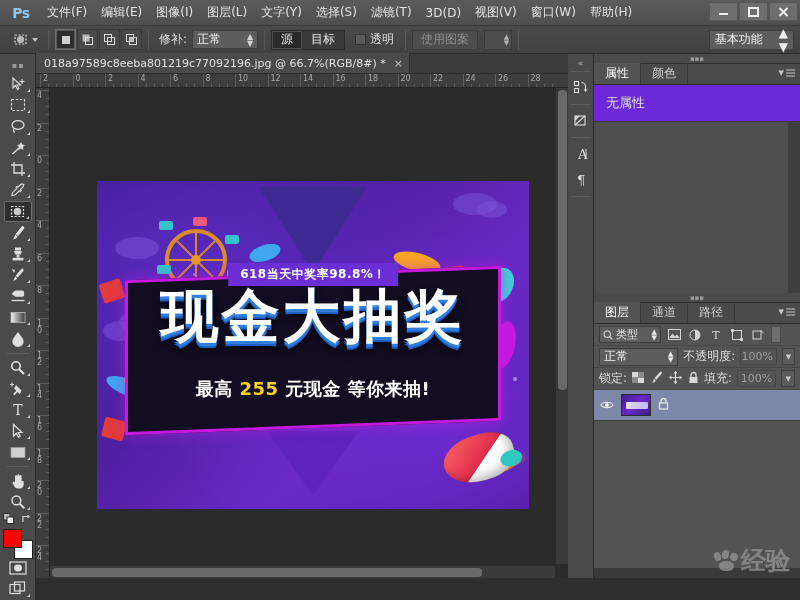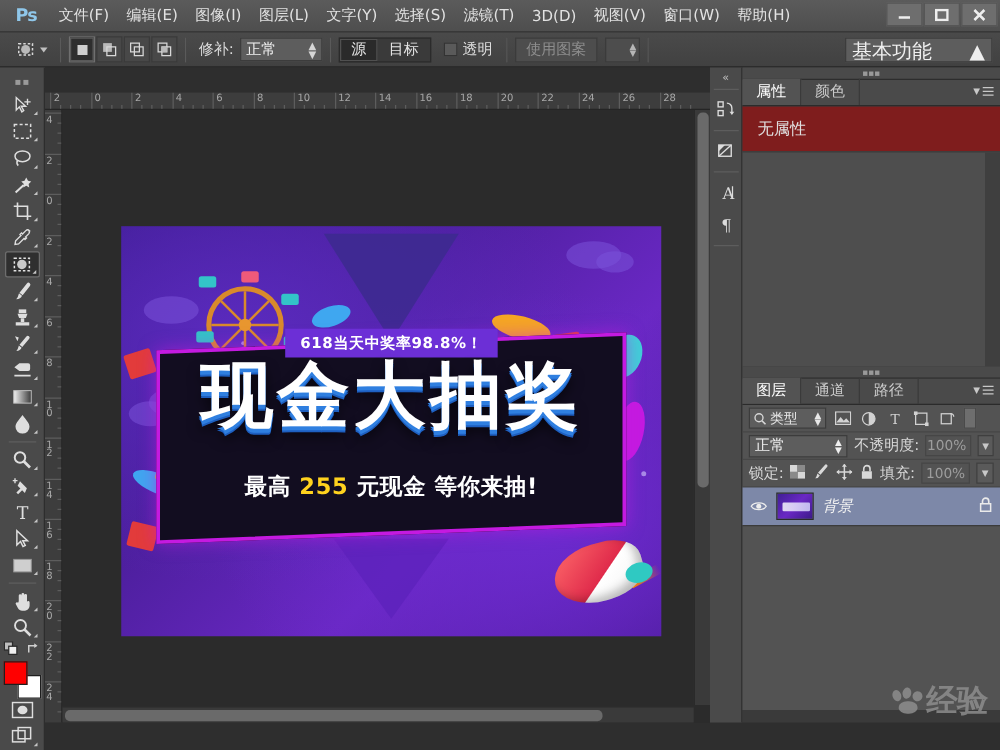--- a/index.html
+++ b/index.html
@@ -84,22 +84,22 @@
   .flatbtn {
     height: 20px; padding: 0 8px; background: #4d4d4d; border: 1px solid #3b3b3b;
     display: flex; align-items: center; color: #8d8d8d; font-size: 12px;
   }
   .swatchbox {
     width: 28px; height: 20px; background: #4d4d4d; border: 1px solid #3b3b3b;
     display: flex; align-items: center; justify-content: flex-end; padding-right: 2px;
   }
   .workspace {
     margin-left: auto; height: 20px; background: #5d5d5d; border: 1px solid #3c3c3c;
-    display: flex; align-items: flex-start; padding: 0 5px; gap: 30px;
-    color: #efefef; font-size: 16px;
+    display: flex; align-items: center; padding: 0 5px; gap: 16px;
+    color: #efefef; font-size: 12px;
   }
 
   
   .toolbar {
     position: absolute; left: 0; top: 54px; width: 36px; height: 546px;
     background: #4a4a4a; border-right: 1px solid #2d2d2d;
     display: flex; flex-direction: column; align-items: center;
     padding-top: 20px;
   }
   .tb-grip {
@@ -267,21 +267,21 @@
   .ptabs {
     height: 21px; background: #4a4a4a; display: flex; align-items: flex-end;
     border-bottom: 1px solid #2b2b2b; position: relative;
   }
   .ptab {
     height: 21px; padding: 0 11px; display: flex; align-items: center;
     font-size: 12px; color: #cacaca; border-right: 1px solid #3a3a3a;
   }
   .ptab.on { background: #535353; color: #ffffff; }
   .pmenu { position: absolute; right: 5px; top: 5px; display: flex; align-items: center; gap: 2px; color: #c8c8c8; font-size: 9px; }
-  .pbody { background: #7f1d1d; }
+  .pbody { background: #6d28d9; }
   .noprops { padding: 9px 12px; font-size: 13px; color: #e0e0e0; }
   .emptybox { background: #4e4e4e; border-top: 1px solid #3b3b3b; position: relative; }
   .emptybox .sb { position: absolute; right: 0; top: 0; width: 12px; height: 100%; background: #3f3f3f; }
 
   .layers-row {
     display: flex; align-items: center; height: 22px; padding: 0 5px; gap: 5px;
     background: #535353; border-bottom: 1px solid #474747;
   }
   .filter-combo {
     display: flex; align-items: center; height: 17px; background: #5d5d5d;
@@ -623,20 +623,26 @@
     </div>
     <div class="tool">
       <svg width="17" height="15" viewBox="0 0 17 15">
           <rect x="1" y="3.5" width="10" height="9" fill="none" stroke="#dedede" stroke-width="1.2"></rect>
           <rect x="5.5" y="1" width="10" height="9" fill="none" stroke="#dedede" stroke-width="1.2"></rect>
         </svg>
       <div class="tri"></div>
     </div>
   </div>
 
+  <div class="tabstrip">
+    <div class="doctab">
+      <span>018a97589c8eeba801219c77092196.jpg @ 66.7%(RGB/8#) *</span>
+      <span class="x">×</span>
+    </div>
+  </div>
 
   <div class="canvaswrap">
     <div class="ruler-h" id="rulerH">
         <div class="rtick-h" style="left: 4px;">
           <span>2</span>
         </div>
         <div class="rtick-h minor" style="left: 12.125px;"></div>
         <div class="rtick-h minor" style="left: 20.25px;"></div>
         <div class="rtick-h minor" style="left: 28.375px;"></div>
         <div class="rtick-h" style="left: 36.5px;">
@@ -1054,21 +1060,20 @@
 
     <div class="layerlist">
       <div class="layer-item">
         <div class="eye">
           <svg width="14" height="10" viewBox="0 0 14 10">
               <path d="M1 5 C3 1.4 11 1.4 13 5 C11 8.6 3 8.6 1 5 z" fill="none" stroke="#ededed" stroke-width="1.1"></path>
               <circle cx="7" cy="5" r="2" fill="#ededed"></circle>
             </svg>
         </div>
         <div class="lthumb"></div>
-        <div class="lname">背景</div>
         <div class="llock">
           <svg width="11" height="13" viewBox="0 0 11 13">
               <path d="M3 6 V4 a2.5 2.5 0 0 1 5 0 v2" fill="none" stroke="#eaeaea" stroke-width="1.3"></path>
               <rect x="1.5" y="6" width="8" height="6" fill="none" stroke="#eaeaea" stroke-width="1.2"></rect>
             </svg>
         </div>
       </div>
     </div>
 
     <div class="emptybox" style="height:148px;background:#535353"></div>

